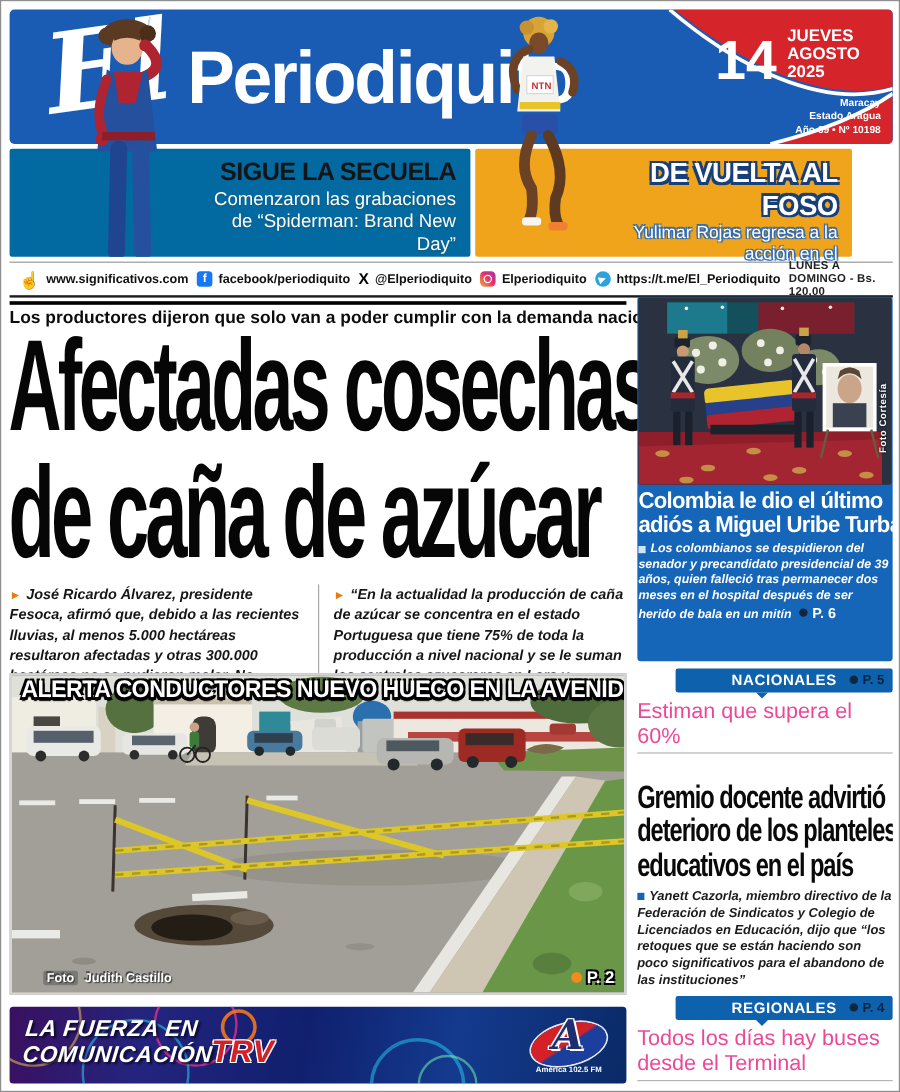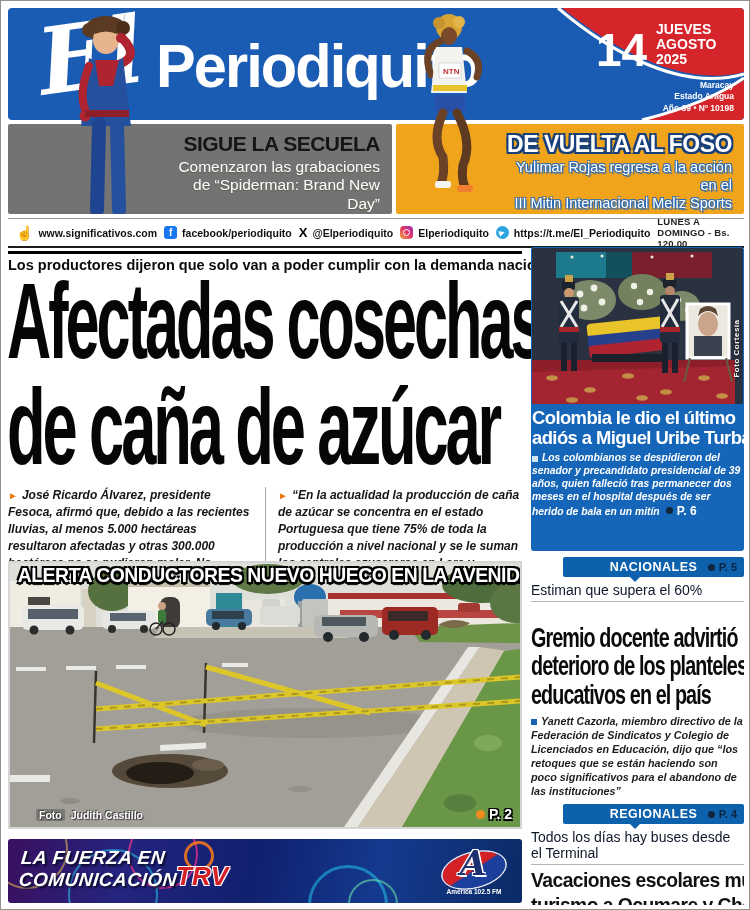--- a/index.html
+++ b/index.html
@@ -10,22 +10,22 @@
   .masthead { position:absolute; left:7px; top:7px; width:736px; height:112px; background:#1a5cb4; border-radius:4px; overflow:hidden; }
   .logo-el { position:absolute; left:30px; top:-6px; font-family:"DejaVu Serif", serif; font-style:italic; font-weight:bold; font-size:92px; color:#fff; transform:rotate(-8deg); }
   .logo-name { position:absolute; left:148px; top:22px; font-size:62px; font-weight:800; color:#fff; letter-spacing:-2px; white-space:nowrap; transform:scaleX(.96); transform-origin:left top; }
   .ribbon-svg { position:absolute; right:0; top:0; }
   .date-num { font:bold 46px "Liberation Sans", sans-serif; fill:#fff; }
   .date-word { font:bold 14px "Liberation Sans", sans-serif; fill:#fff; }
   .edition-block { position:absolute; right:10px; top:72px; text-align:right; color:#fff; font-size:8.5px; font-weight:bold; line-height:1.35; }
 
   
   .promo { position:absolute; top:123px; height:90px; border-radius:2px; }
-  .promo-left { left:7px; width:384px; background:#737373; text-align:right; padding:8px 12px 4px 150px; }
-  .promo-right { left:395px; width:348px; background:#f0a41c; text-align:right; padding:7px 12px 0 110px; }
+  .promo-left { left:7px; width:384px; background:#0369a1; text-align:right; padding:8px 12px 4px 150px; }
+  .promo-right { left:395px; width:314px; background:#f0a41c; text-align:right; padding:7px 12px 0 110px; }
   .promo-title-dark { font-size:21px; font-weight:800; color:#151515; letter-spacing:-0.5px; }
   .promo-text-white { margin-top:2px; font-size:15.5px; color:#fff; line-height:1.18; text-shadow:0 1px 1px rgba(60,60,0,.35); }
   .promo-title-outline { font-size:23px; font-weight:800; color:#fff; letter-spacing:-0.5px;
      text-shadow:-2px -2px 0 #173f7a, 2px -2px 0 #173f7a, -2px 2px 0 #173f7a, 2px 2px 0 #173f7a, 0 2px 0 #173f7a; }
   .promo-line-blue { font-size:14.5px; color:#fff; line-height:1.25;
      text-shadow:-1px -1px 0 #2e6cb5, 1px -1px 0 #2e6cb5, -1px 1px 0 #2e6cb5, 1.5px 1.5px 1px #2e6cb5; }
   .promo-tag { margin-top:4px; font-size:10.5px; font-weight:800; }
   .promo-tag .tag-left { color:#111; }
   .promo-tag .tag-right { color:#1c2f52; }
   .dot { display:inline-block; border-radius:50%; vertical-align:middle; margin:0 4px 2px 0; }
@@ -109,21 +109,21 @@
   .sq-blue { background:#1565b4; }
   .rail-page-white { font-style:normal; font-size:12px; font-weight:800; color:#fff; }
 
   .section-bar { position:relative; flex:none; height:20px; background:#0d61ad; margin-top:6px; border-radius:2px;
     display:flex; align-items:center; justify-content:center;margin-left:32px; }
   .section-label { color:#fff; font-size:12.5px; font-weight:800; letter-spacing:0.5px; }
   .section-page { position:absolute; right:7px; font-size:11px; font-weight:800; color:#0b2440; }
   .section-bar .notch { position:absolute; left:50%; bottom:-5px; margin-left:-24px; width:0; height:0;
     border-left:5px solid transparent; border-right:5px solid transparent; border-top:5px solid #0d61ad; }
 
-  .rail-kicker { flex:none; font-size:14px; color:#0f172a; padding:5px 0 3px; border-bottom:1px solid #b5b5b5; }
+  .rail-kicker { flex:none; font-size:18px; color:#ec4899; padding:5px 0 3px; border-bottom:1px solid #b5b5b5; }
   .rail-headline-lg { flex:none; margin:22px 0 2px; }
   .rail-headline-lg div { font-size:27px; font-weight:800; color:#0a0a0a; line-height:1.05; letter-spacing:-1.2px;
      white-space:nowrap; transform:scaleX(.73); transform-origin:left top; }
   .rail-deck { flex:none; font-size:10.8px; font-weight:bold; font-style:italic; color:#1c1c1c; line-height:1.3; margin-top:3px; }
   .rail-headline-md { flex:none; margin:3px 0 2px; }
   .rail-headline-md div { font-size:21px; font-weight:bold; color:#111; line-height:1.18; letter-spacing:-0.6px;
      white-space:nowrap; transform:scaleX(.92); transform-origin:left top; }
 </style>
 </head>
 <body>

